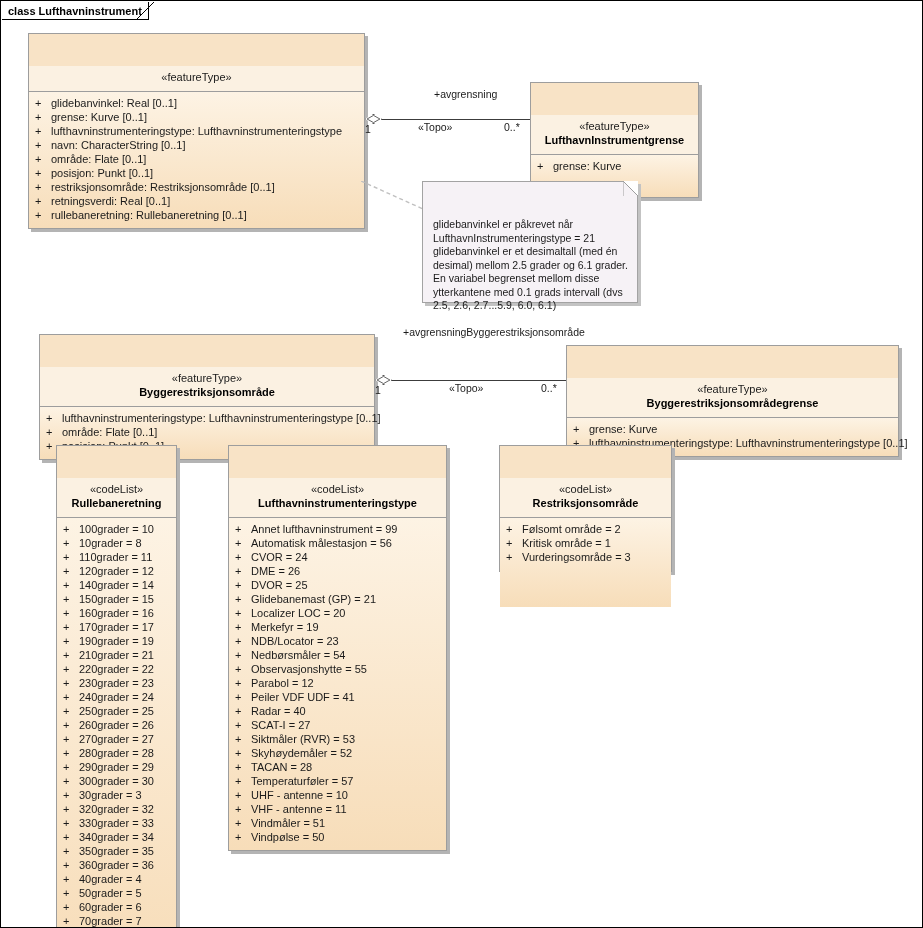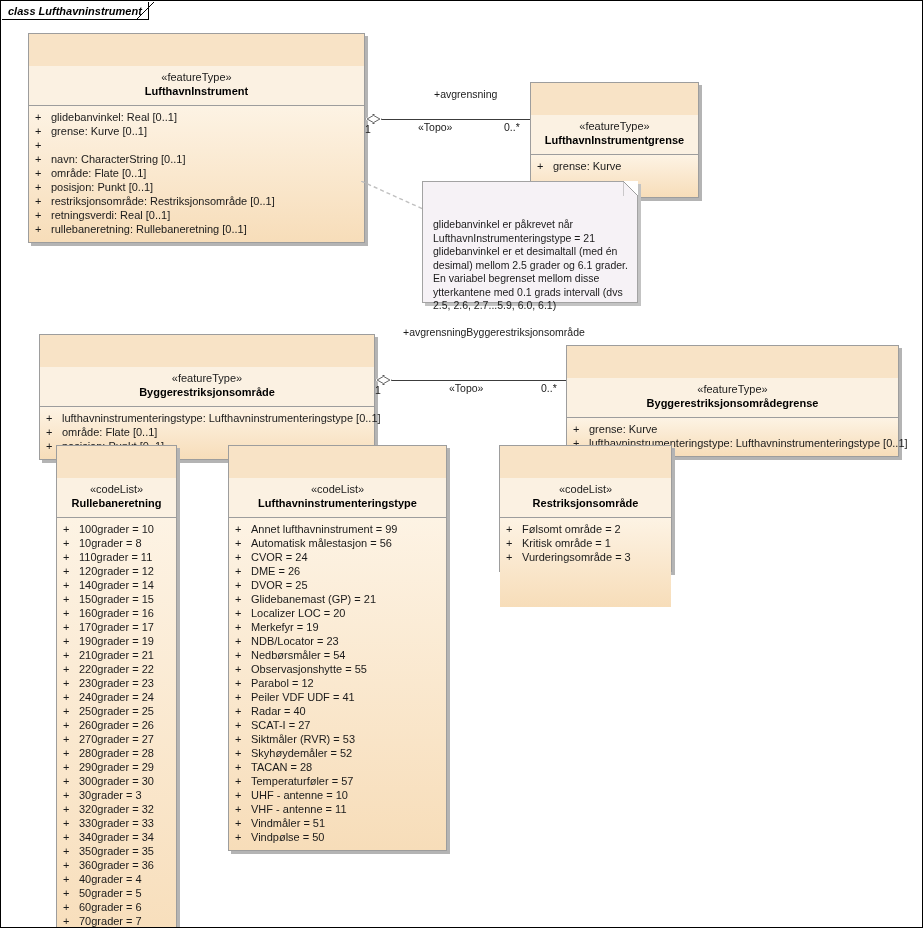--- a/index.html
+++ b/index.html
@@ -30,21 +30,20 @@
     align-items: center;
     border-bottom: 1px solid #000000;
     border-right: 1px solid #000000;
     background: #ffffff;
     padding: 0 6px 0 6px;
     font-size: 11px;
     font-weight: bold;
     color: #000000;
     white-space: nowrap;
     z-index: 5;
-    font-style: italic;
   }
   .tab-slant {
     position: absolute;
     left: 136px;
     top: 1px;
     width: 18px;
     height: 18px;
     z-index: 5;
   }
 
@@ -159,33 +158,33 @@
   <div class="diagram-tab">
     <span>class Lufthavninstrument</span>
   </div>
   <svg class="tab-slant" viewBox="0 0 18 18">
     <path d="M0 17 L17 0" stroke="#000000" stroke-width="1" fill="none"></path>
   </svg>
 
   <div class="uml-box" style="left:27px; top:32px; width:337px;">
     <div class="uml-header">
       <span class="stereotype">«featureType»</span>
-      <span class="classname">LufthavnInstrument</span>
     </div>
     <div class="uml-body">
       <div class="attr-row">
         <span class="attr-vis">+</span>
         <span class="attr-text">glidebanvinkel: Real [0..1]</span>
       </div>
       <div class="attr-row">
         <span class="attr-vis">+</span>
         <span class="attr-text">grense: Kurve [0..1]</span>
       </div>
       <div class="attr-row">
         <span class="attr-vis">+</span>
+        <span class="attr-text">lufthavninstrumenteringstype: Lufthavninstrumenteringstype</span>
       </div>
       <div class="attr-row">
         <span class="attr-vis">+</span>
         <span class="attr-text">navn: CharacterString [0..1]</span>
       </div>
       <div class="attr-row">
         <span class="attr-vis">+</span>
         <span class="attr-text">område: Flate [0..1]</span>
       </div>
       <div class="attr-row">

